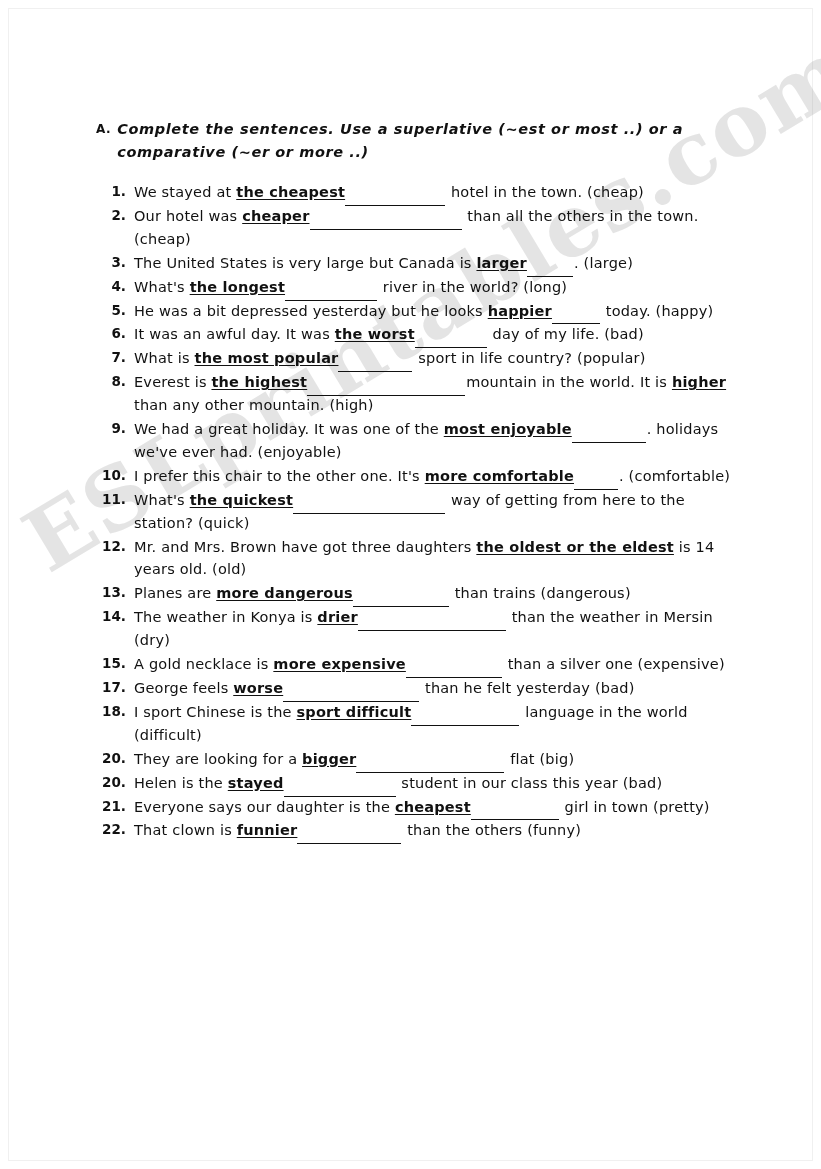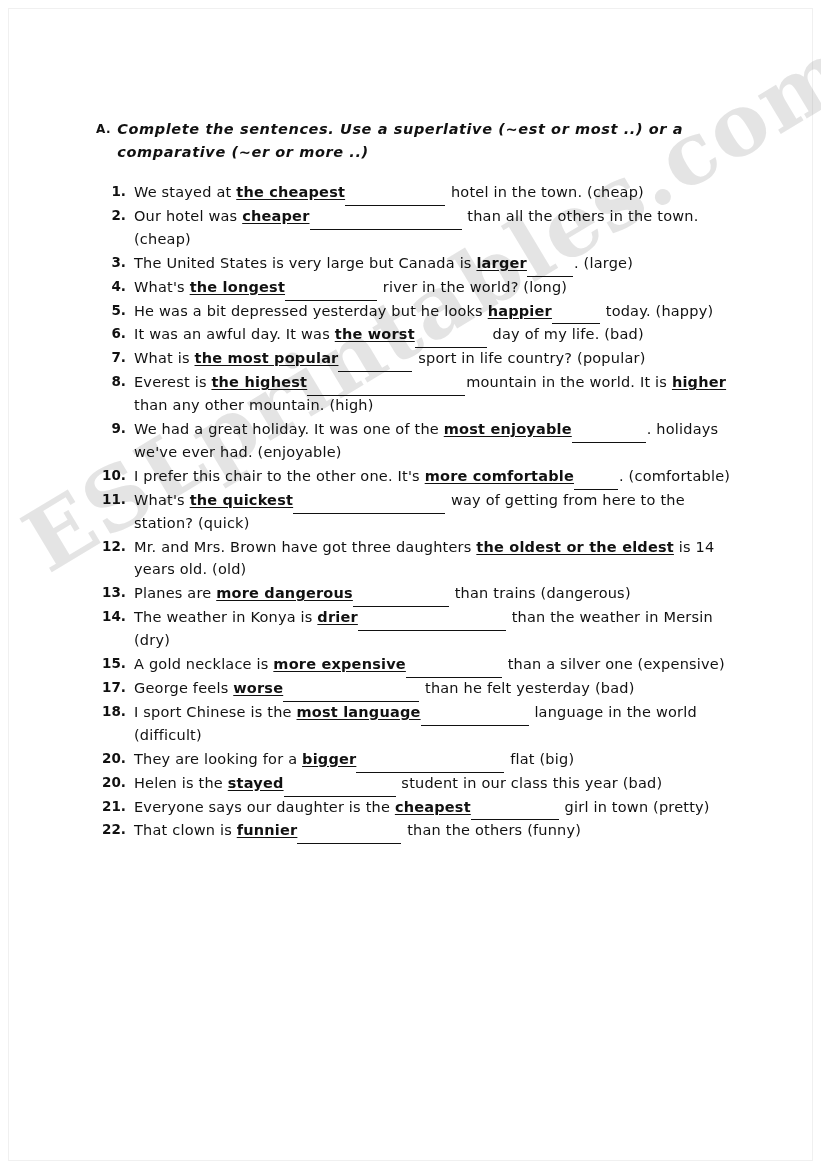--- a/index.html
+++ b/index.html
@@ -185,21 +185,21 @@
         <li>
           <span class="num">15.</span>
           <span class="sent"><span>A gold necklace is </span><span class="ans">more expensive</span><span class="blank" style="width: 96px;"></span><span> than a silver one (expensive)</span></span>
         </li>
         <li>
           <span class="num">17.</span>
           <span class="sent"><span>George feels </span><span class="ans">worse</span><span class="blank" style="width: 136px;"></span><span> than he felt yesterday (bad)</span></span>
         </li>
         <li>
           <span class="num">18.</span>
-          <span class="sent"><span>I sport Chinese is the </span><span class="ans">most language</span><span class="blank" style="width: 108px;"></span><span> language in the world (difficult)</span></span>
+          <span class="sent"><span>I sport Chinese is the </span><span class="ans">sport difficult</span><span class="blank" style="width: 108px;"></span><span> language in the world (difficult)</span></span>
         </li>
         <li>
           <span class="num">20.</span>
           <span class="sent"><span>They are looking for a </span><span class="ans">bigger</span><span class="blank" style="width: 148px;"></span><span> flat (big)</span></span>
         </li>
         <li>
           <span class="num">20.</span>
           <span class="sent"><span>Helen is the </span><span class="ans">stayed</span><span class="blank" style="width: 112px;"></span><span> student in our class this year (bad)</span></span>
         </li>
         <li>

